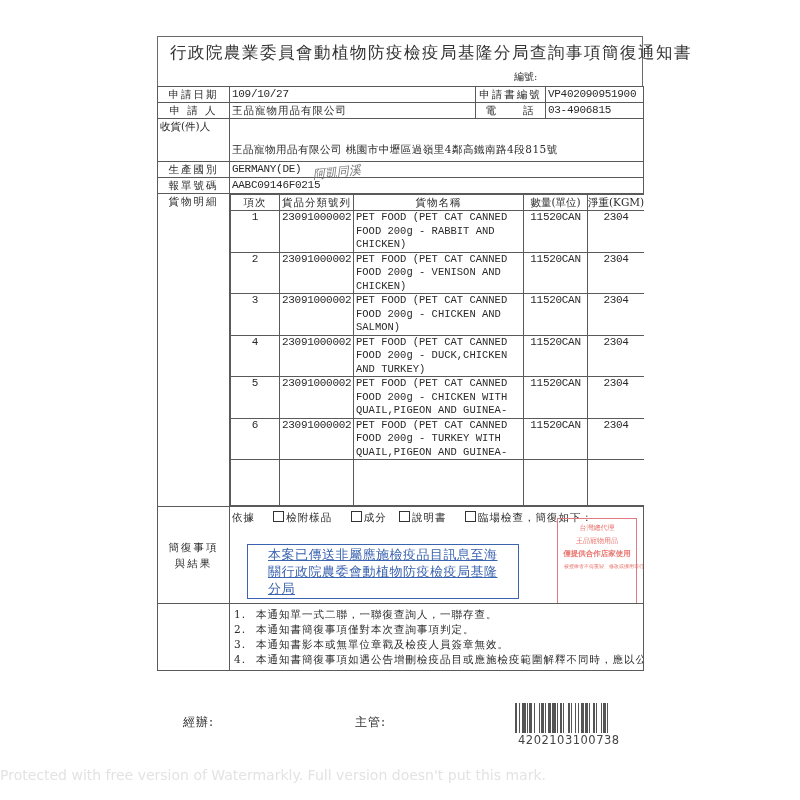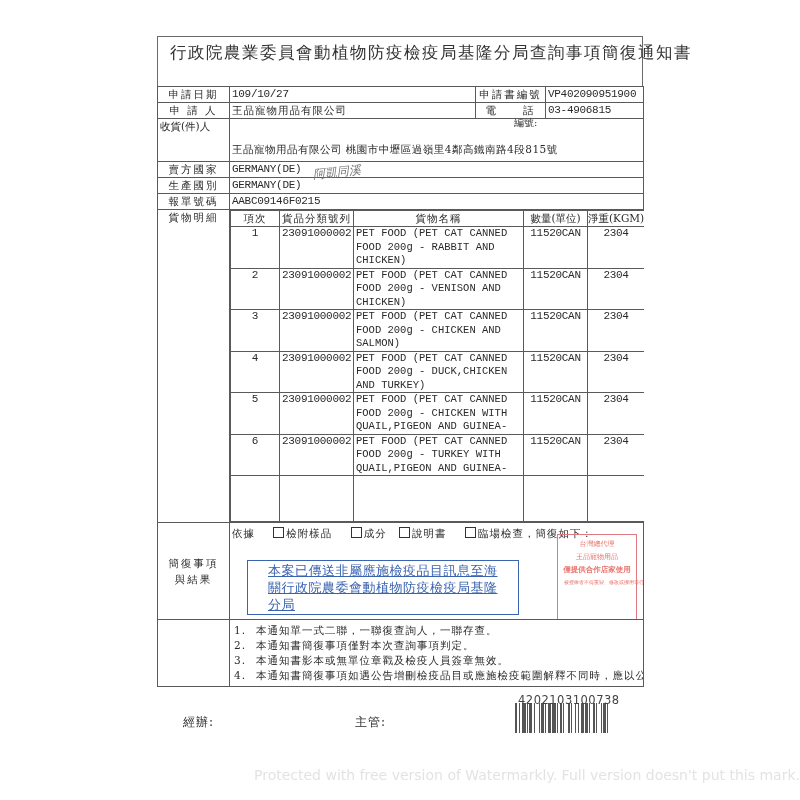--- a/index.html
+++ b/index.html
@@ -9,21 +9,21 @@
   }
   .page { position:absolute; left:0; top:0; width:800px; height:796px; }
   .frame {
     position:absolute; left:157px; top:36px; width:484px; height:50px;
     border:1px solid #6a6a6a; border-bottom:none;
   }
   .doc-title {
     position:absolute; left:170px; top:42px; font-size:16.5px; letter-spacing:1.5px; color:#333;
     white-space:nowrap;
   }
-  .serial-label { position:absolute; left:514px; top:70px; font-size:10px; color:#333;margin-top:46px; }
+  .serial-label { position:absolute; left:514px; top:70px; font-size:10px; color:#333; }
   table.main {
     position:absolute; left:157px; top:86px; width:486px; border-collapse:collapse;
     font-size:11px; table-layout:fixed;
   }
   table.main td {
     border:1px solid #5a5a5a; padding:0 2px; vertical-align:top; height:15px; line-height:15px;
     overflow:hidden; white-space:nowrap;
   }
   .lbl { text-align:center; letter-spacing:2px; font-size:10.5px;margin-top:12px; }
   .mono { font-family:"Liberation Mono","DejaVu Sans Mono", monospace; font-size:11px; letter-spacing:-0.3px; }
@@ -59,25 +59,25 @@
   .stamp-red .l3 { font-size:5px; line-height:6.5px; margin-top:4px; text-align:left; padding-left:6px; }
   .notes { font-size:10.5px; line-height:13px; white-space:normal; padding:3px 4px !important; letter-spacing:1px; }
   .notes div { display:flex; }
   .notes .n { width:22px; flex:none; }
   .sign { position:absolute; top:714px; font-size:12px; letter-spacing:1px; }
   .barcode {
     position:absolute; left:515px; top:703px; width:125px; height:30px; display:flex; gap:0;
   }
   .barcode span { display:block; height:30px; }
   .barcode-num {
-    position:absolute; left:518px; top:693px; font-size:11.5px; color:#444;
+    position:absolute; left:518px; top:733px; font-size:11.5px; color:#444;
     font-family:"DejaVu Sans", sans-serif; letter-spacing:0.5px;
   }
   .watermark {
-    position:absolute; left:0; width:800px; top:767px; text-align:right; font-size:14px;
+    position:absolute; left:0; width:800px; top:767px; text-align:left; font-size:14px;
     color:#e3e3e3; font-family:"DejaVu Sans", sans-serif;
   }
 </style>
 </head>
 <body>
 
 <div class="page">
 
   <div class="frame"></div>
   <div class="doc-title">行政院農業委員會動植物防疫檢疫局基隆分局查詢事項簡復通知書</div>
@@ -99,24 +99,20 @@
     </tr>
     <tr>
       <td class="lbl">申 請 人</td>
       <td style="font-size:10.5px;letter-spacing:1px;">王品寵物用品有限公司</td>
       <td class="lbl">電　　話</td>
       <td class="mono">03-4906815</td>
     </tr>
     <tr>
       <td class="lbl" style="height:38px;letter-spacing:0;text-align:left;">收貨(件)人</td>
       <td colspan="3" style="height:38px;vertical-align:bottom;padding-bottom:4px;font-size:10.5px;letter-spacing:0.5px;">王品寵物用品有限公司 桃園市中壢區過嶺里4鄰高鐵南路4段815號</td>
-    </tr>
-    <tr>
-      <td class="lbl">賣方國家</td>
-      <td colspan="3" class="mono">GERMANY(DE)</td>
     </tr>
     <tr>
       <td class="lbl">生產國別</td>
       <td colspan="3" class="mono">GERMANY(DE)</td>
     </tr>
     <tr>
       <td class="lbl">報單號碼</td>
       <td colspan="3" class="mono">AABC09146F0215</td>
     </tr>
     <tr>

